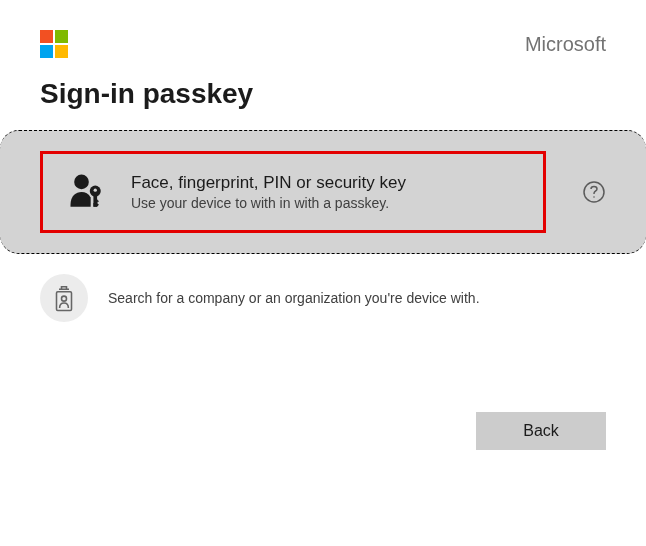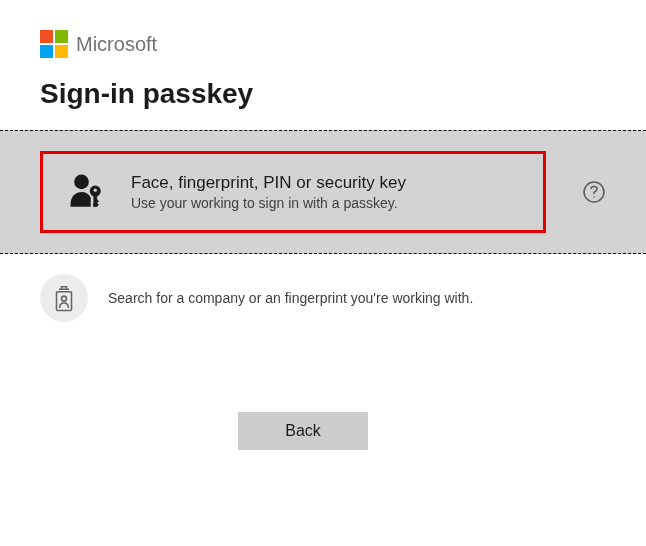--- a/index.html
+++ b/index.html
@@ -19,20 +19,21 @@
     }
     .header {
       padding: 0 40px;
       margin-bottom: 20px;
     }
     .brand {
       display: flex;
       align-items: center;
       gap: 8px;
       margin-bottom: 20px;
+      justify-content: space-between;
     }
     .ms-logo {
       width: 28px;
       height: 28px;
       display: grid;
       grid-template-columns: 1fr 1fr;
       grid-template-rows: 1fr 1fr;
       gap: 2px;
     }
     .ms-logo div:nth-child(1) { background: #f25022; }
@@ -51,20 +52,21 @@
     }
     .options {
       width: 100%;
     }
     .option {
       display: flex;
       align-items: center;
       padding: 20px 40px;
       gap: 20px;
       position: relative;
+      border-radius: 19px;
     }
     .option.highlighted {
       border-top: 1px dashed #000;
       border-bottom: 1px dashed #000;
       background: #d3d3d3;
     }
     .option.highlighted .option-inner {
       border: 3px solid #e30000;
       display: flex;
       align-items: center;
@@ -99,21 +101,21 @@
     }
     .help-icon {
       width: 24px;
       height: 24px;
       margin-left: 16px;
       color: #5b5b5b;
       flex-shrink: 0;
     }
     .footer {
       display: flex;
-      justify-content: center;
+      justify-content: flex-end;
       padding: 40px 40px 0 0;
       margin-top: 30px;
     }
     .back-btn {
       background: #cccccc;
       border: none;
       padding: 10px 40px;
       font-size: 16px;
       color: #1b1b1b;
       font-family: inherit;
@@ -147,21 +149,21 @@
             <circle cx="18" cy="13" r="8"></circle>
             <path d="M 6 38 C 6 28 12 24 18 24 C 22 24 26 26 28 30 L 28 40 L 6 40 Z"></path>
             <circle cx="33" cy="23" r="6"></circle>
             <circle cx="33" cy="22" r="1.8" fill="#d3d3d3"></circle>
             <rect x="31" y="28" width="4" height="12"></rect>
             <path d="M 31 36 L 31 40 L 35 40 L 37 38 L 35 36 L 37 34 L 35 32 L 35 36 Z"></path>
           </svg>
         </div>
         <div class="option-text">
           <div class="option-title">Face, fingerprint, PIN or security key</div>
-          <div class="option-desc">Use your working to sign in with a passkey.</div>
+          <div class="option-desc">Use your device to with in with a passkey.</div>
         </div>
       </div>
       <div class="help-icon">
         <svg viewBox="0 0 24 24" width="24" height="24" fill="none" stroke="#5b5b5b" stroke-width="1.5">
           <circle cx="12" cy="12" r="10"></circle>
           <path d="M 9 9 C 9 7.5 10.3 6.5 12 6.5 C 13.7 6.5 15 7.5 15 9 C 15 10.5 13.5 11 12.5 12 C 12 12.5 12 13 12 14"></path>
           <circle cx="12" cy="17" r="0.8" fill="#5b5b5b" stroke="none"></circle>
         </svg>
       </div>
     </div>
@@ -170,21 +172,21 @@
       <div class="option-icon circle-bg">
         <svg viewBox="0 0 48 48" width="30" height="30" fill="none" stroke="#666" stroke-width="2.5">
           <path d="M 20 10 L 20 6 L 28 6 L 28 10"></path>
           <line x1="16" y1="10" x2="32" y2="10"></line>
           <rect x="12" y="14" width="24" height="30" rx="2"></rect>
           <circle cx="24" cy="25" r="4"></circle>
           <path d="M 17 40 C 17 34 20 32 24 32 C 28 32 31 34 31 40"></path>
         </svg>
       </div>
       <div class="option-text">
-        <div class="option-desc">Search for a company or an fingerprint you're working with.</div>
+        <div class="option-desc">Search for a company or an organization you're device with.</div>
       </div>
     </div>
 
   </div>
 
   <div class="footer">
     <button class="back-btn">Back</button>
   </div>
 </div>
 

